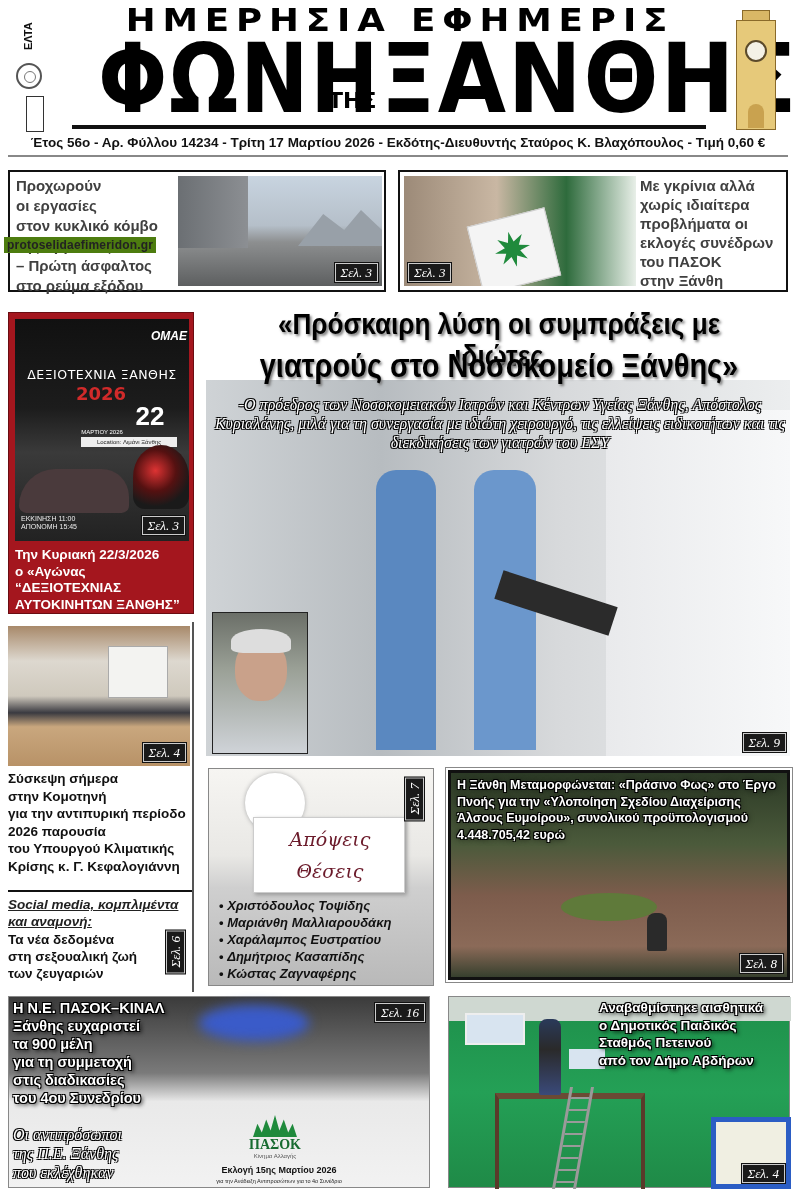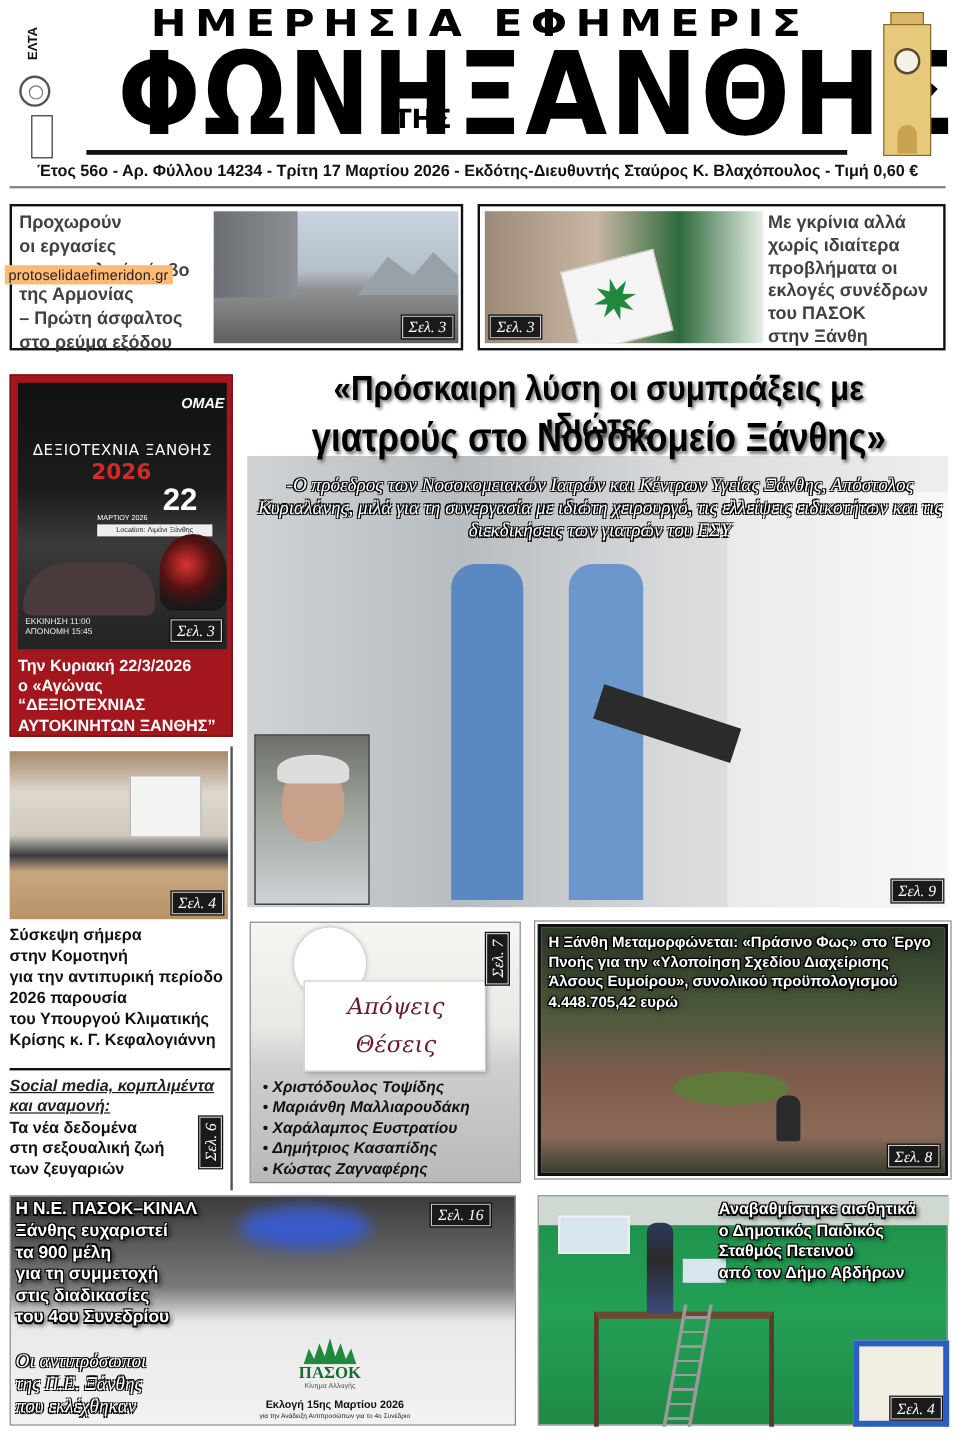--- a/index.html
+++ b/index.html
@@ -33,21 +33,21 @@
   .sel-v { writing-mode: vertical-rl; transform: rotate(180deg); padding: 5px 1px; }
 
   .story-text { font-weight: bold; color: #404040; }
 
   
   .box1 { left: 8px; top: 170px; width: 378px; height: 122px; }
   .box1 .txt { left: 6px; top: 4px; width: 160px; font-size: 15px; line-height: 20px; }
   .box1 .img { left: 168px; top: 4px; width: 204px; height: 110px; background: linear-gradient(180deg, #c8d4e0 0%, #b5bfc9 45%, #8d8f90 60%, #5d5f60 100%); }
   .road-bld { left: 0; top: 0; width: 70px; height: 72px; background: linear-gradient(90deg, #6b6f73, #8c8f93); }
   .road-mtn { left: 120px; top: 30px; width: 84px; height: 40px; background: #98a0a8; clip-path: polygon(0 100%, 30% 20%, 55% 60%, 75% 10%, 100% 60%, 100% 100%); }
-  .watermark { left: 4px; top: 221px; background: #fdba74; color: #222; font-size: 12px; font-weight: normal; padding: 1px 3px; letter-spacing: 0.2px; }
+  .watermark { left: 4px; top: 237px; background: #4d7c0f; color: #222; font-size: 12px; font-weight: bold; padding: 1px 3px; letter-spacing: 0.2px; }
 
   
   .box2 { left: 398px; top: 170px; width: 390px; height: 122px; }
   .box2 .img { left: 4px; top: 4px; width: 232px; height: 110px; background: linear-gradient(90deg, #9c8a78 0%, #c9b7a3 40%, #2e6b3c 70%, #e8efe8 100%); }
   .pasok-card { left: 70px; top: 40px; width: 80px; height: 70px; background: #f4f4f4; transform: rotate(-14deg); border: 1px solid #ccc; }
   .pasok-sun { left: 20px; top: 14px; width: 36px; height: 36px; background: #1f8a3c; clip-path: polygon(50% 0,58% 30%,85% 15%,70% 42%,100% 50%,70% 58%,85% 85%,58% 70%,50% 100%,42% 70%,15% 85%,30% 58%,0 50%,30% 42%,15% 15%,42% 30%); }
   .box2 .txt { left: 240px; top: 4px; width: 148px; font-size: 15px; line-height: 19px; }
 
   
   .box3 { left: 8px; top: 312px; width: 186px; height: 302px; background: #a4161e; border: 1px solid #6a0d12; padding-left: 24px; }
@@ -279,21 +279,21 @@
     <div>τα 900 μέλη</div>
     <div>για τη συμμετοχή</div>
     <div>στις διαδικασίες</div>
     <div>του 4ου Συνεδρίου</div>
   </div>
   <div class="abs pasok-b-serif">
     <div>Οι αντιπρόσωποι</div>
     <div>της Π.Ε. Ξάνθης</div>
     <div>που εκλέχθηκαν</div>
   </div>
-  <span class="sel" style="right:20px;top:6px;">Σελ. 16</span>
+  <span class="sel" style="right:4px;top:6px;">Σελ. 16</span>
 </div>
 
 <div class="abs school">
   <div class="abs school-ceiling"></div>
   <div class="abs school-win"></div>
   <div class="abs school-win2"></div>
   <div class="abs scaffold"></div>
   <div class="abs ladder"></div>
   <div class="abs painter"></div>
   <div class="abs blue-door"></div>

